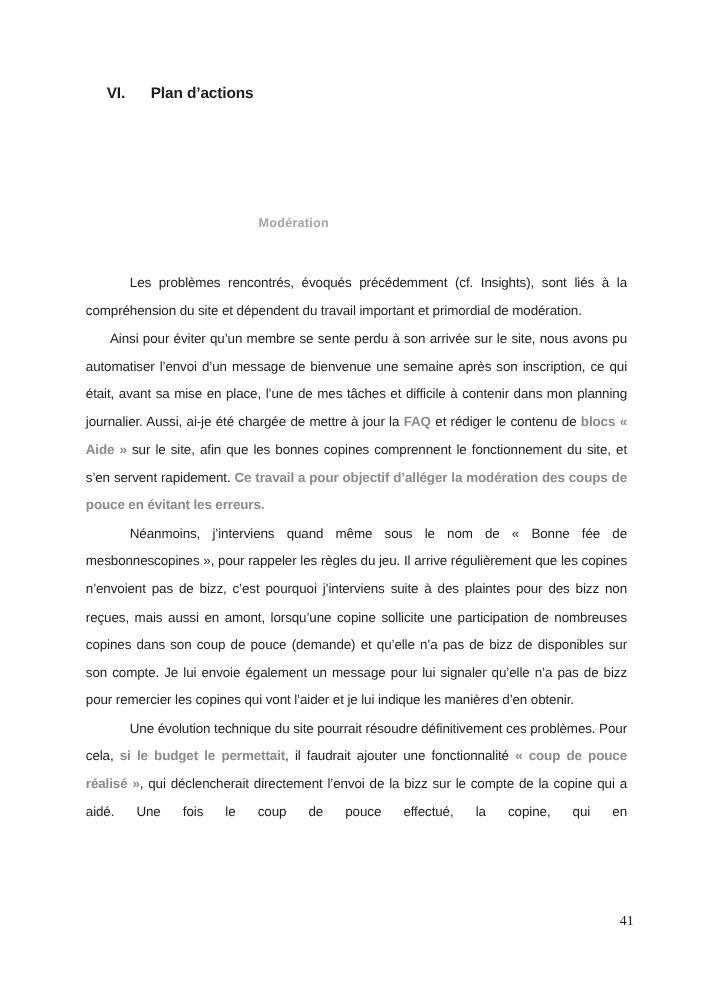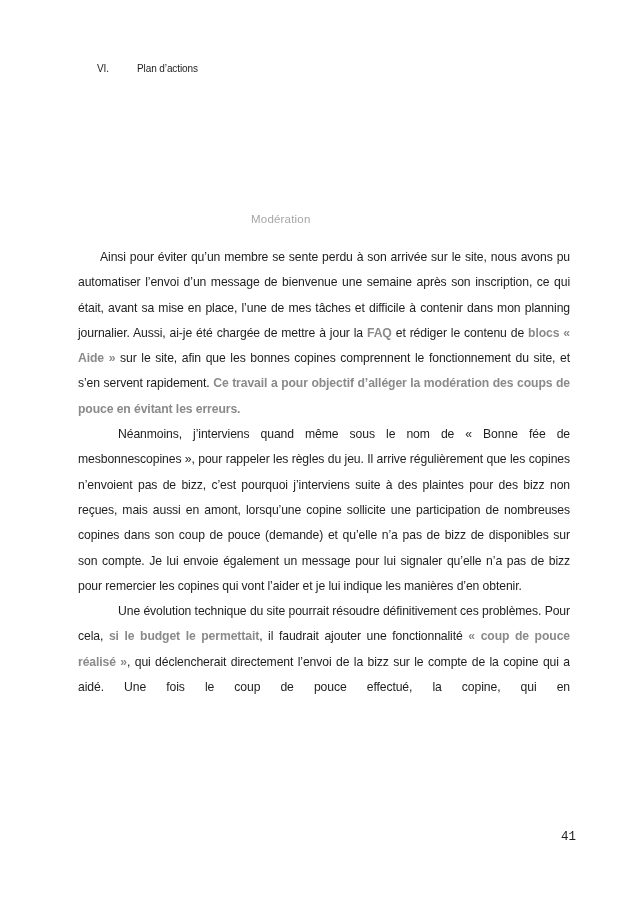--- a/index.html
+++ b/index.html
@@ -7,24 +7,24 @@
     position: relative;
     width: 638px;
     height: 903px;
     background: var(--page-bg, #ffffff);
     font-family: "Liberation Sans", sans-serif;
     overflow: hidden;
   }
   .section-heading {
     position: absolute;
     left: 97px;
-    top: 63px;
+    top: 76px;
     margin: 0;
-    font-size: 10px;
-    font-weight: 400;
+    font-size: 14px;
+    font-weight: 700;
     color: var(--body-text, #1d1d1d);
     letter-spacing: -0.1px;
   }
   .section-heading .numeral {
     display: inline-block;
     width: 40px;
   }
   .subtitle {
     position: absolute;
     left: 156px;
@@ -33,23 +33,23 @@
     font-size: 13.5px;
     font-weight: 700;
     color: var(--heading-gray, #7f7f7f);
     letter-spacing: -0.1px;
     white-space: pre;
   }
   .subheading {
     position: absolute;
     left: 235px;
     top: 197px;
-    margin: 16px;
+    margin: 0;
     font-size: 11.5px;
-    font-weight: 400;
+    font-weight: 700;
     color: var(--subheading-gray, #a6a6a6);
     letter-spacing: 0.2px;
   }
   .body-text {
     position: absolute;
     left: 78px;
     top: 245px;
     width: 492px;
     font-size: 12.2px;
     line-height: 25.3px;
@@ -69,39 +69,40 @@
     color: var(--emphasis-gray, #8a8a8a);
   }
   .run-bold-black {
     font-weight: 400;
     color: var(--body-text, #1d1d1d);
   }
   .page-number {
     position: absolute;
     right: 62px;
     top: 830px;
-    font-family: Liberation Mono, monospace;
+    font-family: Liberation Serif, serif;
     font-size: 12.5px;
     color: var(--body-text, #1d1d1d);
     text-align: right;
   }
 </style>
 </head>
 <body>
 
 <div class="page">
 
   <h1 class="section-heading">
     <span class="numeral">VI.</span><span class="section-title">Plan d’actions</span>
   </h1>
 
 
   <h3 class="subheading">Modération</h3>
 
   <div class="body-text">
+    <p class="para indent-lg"><span class="run-normal">Les problèmes rencontrés, évoqués précédemment (cf. Insights), sont liés à la compréhension du site et dépendent du travail important et primordial de modération.</span></p>
     <p class="para indent-sm"><span class="run-normal">Ainsi pour éviter qu’un membre se sente perdu à son arrivée sur le site, nous avons pu automatiser l’envoi d’un message de bienvenue une semaine après son inscription, ce qui était, avant sa mise en place, l’une de mes tâches et difficile à contenir dans mon planning journalier. Aussi, ai-je été chargée de mettre à jour la </span><span class="run-bold-gray">FAQ</span><span class="run-normal"> et rédiger le contenu de </span><span class="run-bold-gray">blocs « Aide »</span><span class="run-normal"> sur le site, afin que les bonnes copines comprennent le fonctionnement du site, et s’en servent rapidement. </span><span class="run-bold-gray">Ce travail a pour objectif d’alléger la modération des coups de pouce en évitant les erreurs.</span></p>
     <p class="para indent-lg"><span class="run-normal">Néanmoins, j’interviens quand même sous le nom de « Bonne fée de mesbonnes</span><span class="run-bold-black">copines</span><span class="run-normal"> », pour rappeler les règles du jeu. Il arrive régulièrement que les copines n’envoient pas de bizz, c’est pourquoi j’interviens suite à des plaintes pour des bizz non reçues, mais aussi en amont, lorsqu’une copine sollicite une participation de nombreuses copines dans son coup de pouce (demande) et qu’elle n’a pas de bizz de disponibles sur son compte. Je lui envoie également un message pour lui signaler qu’elle n’a pas de bizz pour remercier les copines qui vont l’aider et je lui indique les manières d’en obtenir.</span></p>
     <p class="para indent-lg justify-last"><span class="run-normal">Une évolution technique du site pourrait résoudre définitivement ces problèmes. Pour cela, </span><span class="run-bold-gray">si le budget le permettait</span><span class="run-normal">, il faudrait ajouter une fonctionnalité </span><span class="run-bold-gray">« coup de pouce réalisé »</span><span class="run-normal">, qui déclencherait directement l’envoi de la bizz sur le compte de la copine qui a aidé. Une fois le coup de pouce effectué, la copine, qui en</span></p>
   </div>
 
   <div class="page-number">41</div>
 
 </div>
 
 </body></html>

